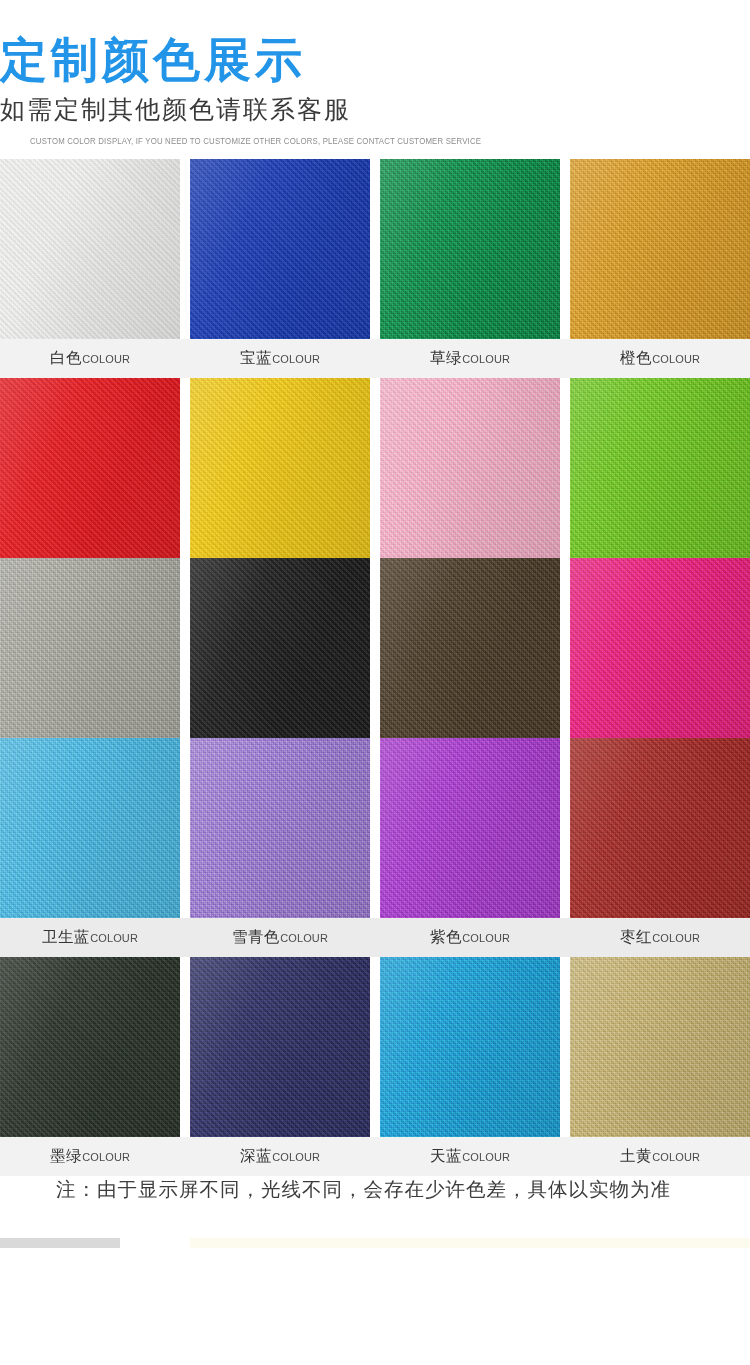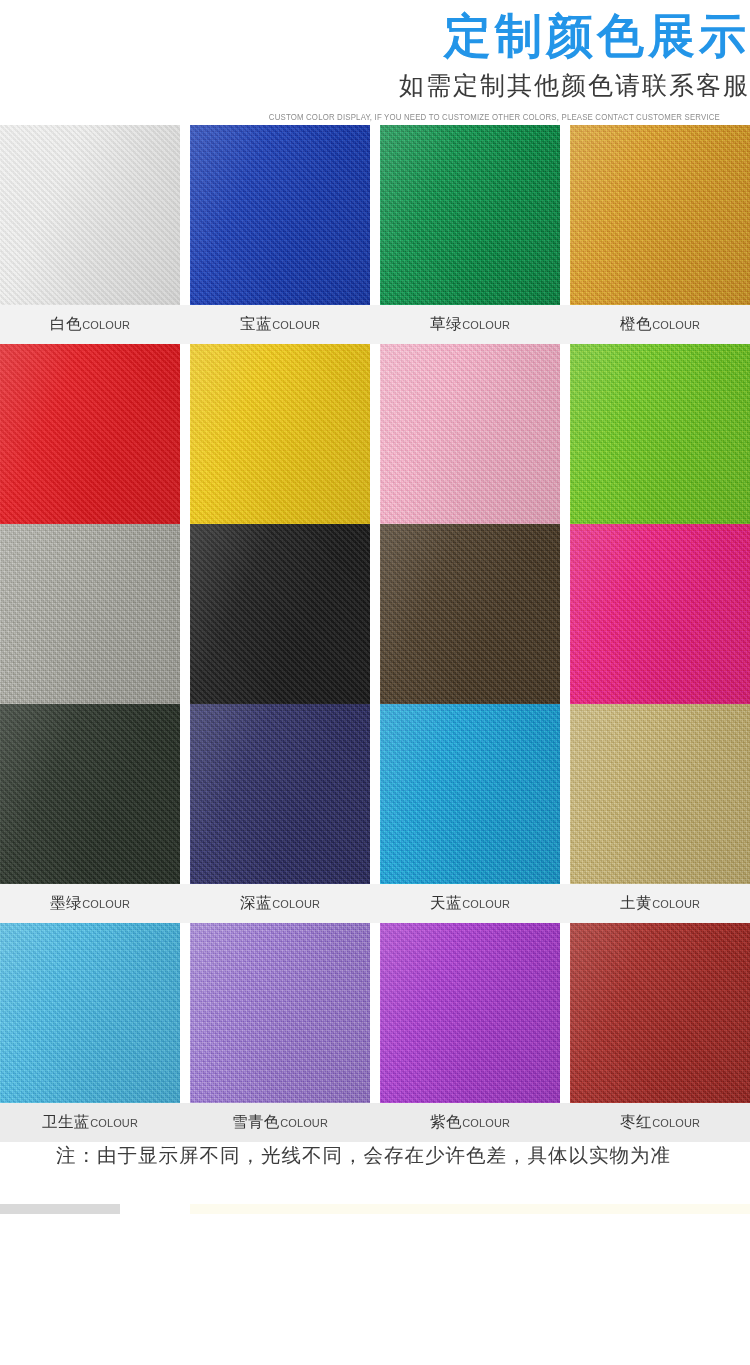--- a/index.html
+++ b/index.html
@@ -12,22 +12,22 @@
     width: 750px;
     height: 1365px;
     font-family: "Liberation Sans", "DejaVu Sans", sans-serif;
     overflow: hidden;
     position: relative;
   }
 
   
   .header {
     width: 750px;
-    padding-top: 8px;
-    text-align: right;
+    padding-top: 32px;
+    text-align: left;
     background: #ffffff;
   }
   .header-title {
     font-size: 47px;
     font-weight: bold;
     color: #2395e8;
     letter-spacing: 4px;
     line-height: 1.18;
     margin: 0;
     padding: 0 0 2px 0;
@@ -47,21 +47,21 @@
     letter-spacing: 0.2px;
     transform: scaleX(0.92);
     margin: 0;
     padding: 8px 0 0 0;
     white-space: nowrap;
   }
 
   
   .grid {
     width: 750px;
-    margin-top: 3px;
+    margin-top: 13px;
     border-radius: 8px;
   }
   .swatch-row {
     width: 750px;
     position: relative;
   }
   .swatch-strip {
     display: flex;
     width: 750px;
     height: 180px;
@@ -245,20 +245,50 @@
         </div>
         <div class="swatch" style="background: rgb(232, 32, 124);">
           <div class="weave"></div>
           <div class="weave2"></div>
           <div class="sheen"></div>
         </div>
       </div>
     </div>
     <div class="swatch-row">
       <div class="swatch-strip">
+        <div class="swatch" style="background: rgb(74, 182, 223);">
+          <div class="weave"></div>
+          <div class="weave2"></div>
+          <div class="sheen"></div>
+        </div>
+        <div class="swatch" style="background: rgb(155, 122, 208);">
+          <div class="weave"></div>
+          <div class="weave2"></div>
+          <div class="sheen"></div>
+        </div>
+        <div class="swatch" style="background: rgb(166, 60, 204);">
+          <div class="weave"></div>
+          <div class="weave2"></div>
+          <div class="sheen"></div>
+        </div>
+        <div class="swatch" style="background: rgb(160, 42, 38);">
+          <div class="weave"></div>
+          <div class="weave2"></div>
+          <div class="sheen"></div>
+        </div>
+      </div>
+      <div class="label-row tinted">
+        <div class="label-cell"><span class="label-cn">卫生蓝</span><span class="label-en">COLOUR</span></div>
+        <div class="label-cell"><span class="label-cn">雪青色</span><span class="label-en">COLOUR</span></div>
+        <div class="label-cell"><span class="label-cn">紫色</span><span class="label-en">COLOUR</span></div>
+        <div class="label-cell"><span class="label-cn">枣红</span><span class="label-en">COLOUR</span></div>
+      </div>
+    </div>
+    <div class="swatch-row">
+      <div class="swatch-strip">
         <div class="swatch" style="background: rgb(42, 51, 41);">
           <div class="weave"></div>
           <div class="weave2"></div>
           <div class="sheen"></div>
         </div>
         <div class="swatch" style="background: rgb(47, 47, 98);">
           <div class="weave"></div>
           <div class="weave2"></div>
           <div class="sheen"></div>
         </div>
@@ -271,50 +301,20 @@
           <div class="weave"></div>
           <div class="weave2"></div>
           <div class="sheen"></div>
         </div>
       </div>
       <div class="label-row">
         <div class="label-cell"><span class="label-cn">墨绿</span><span class="label-en">COLOUR</span></div>
         <div class="label-cell"><span class="label-cn">深蓝</span><span class="label-en">COLOUR</span></div>
         <div class="label-cell"><span class="label-cn">天蓝</span><span class="label-en">COLOUR</span></div>
         <div class="label-cell"><span class="label-cn">土黄</span><span class="label-en">COLOUR</span></div>
-      </div>
-    </div>
-    <div class="swatch-row">
-      <div class="swatch-strip">
-        <div class="swatch" style="background: rgb(74, 182, 223);">
-          <div class="weave"></div>
-          <div class="weave2"></div>
-          <div class="sheen"></div>
-        </div>
-        <div class="swatch" style="background: rgb(155, 122, 208);">
-          <div class="weave"></div>
-          <div class="weave2"></div>
-          <div class="sheen"></div>
-        </div>
-        <div class="swatch" style="background: rgb(166, 60, 204);">
-          <div class="weave"></div>
-          <div class="weave2"></div>
-          <div class="sheen"></div>
-        </div>
-        <div class="swatch" style="background: rgb(160, 42, 38);">
-          <div class="weave"></div>
-          <div class="weave2"></div>
-          <div class="sheen"></div>
-        </div>
-      </div>
-      <div class="label-row tinted">
-        <div class="label-cell"><span class="label-cn">卫生蓝</span><span class="label-en">COLOUR</span></div>
-        <div class="label-cell"><span class="label-cn">雪青色</span><span class="label-en">COLOUR</span></div>
-        <div class="label-cell"><span class="label-cn">紫色</span><span class="label-en">COLOUR</span></div>
-        <div class="label-cell"><span class="label-cn">枣红</span><span class="label-en">COLOUR</span></div>
       </div>
     </div>
   </div>
 
 <div class="footer">
   <div class="footer-note">注：由于显示屏不同，光线不同，会存在少许色差，具体以实物为准</div>
 </div>
 <div class="footer-strip">
   <div class="seg-gray"></div>
   <div class="seg-white"></div>

